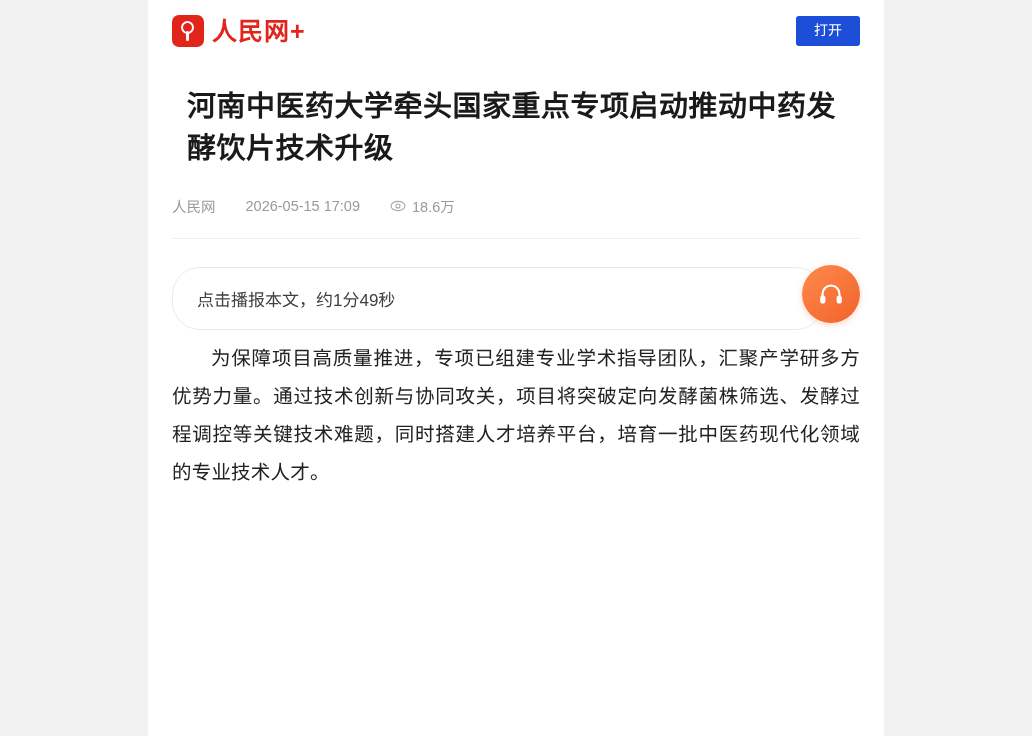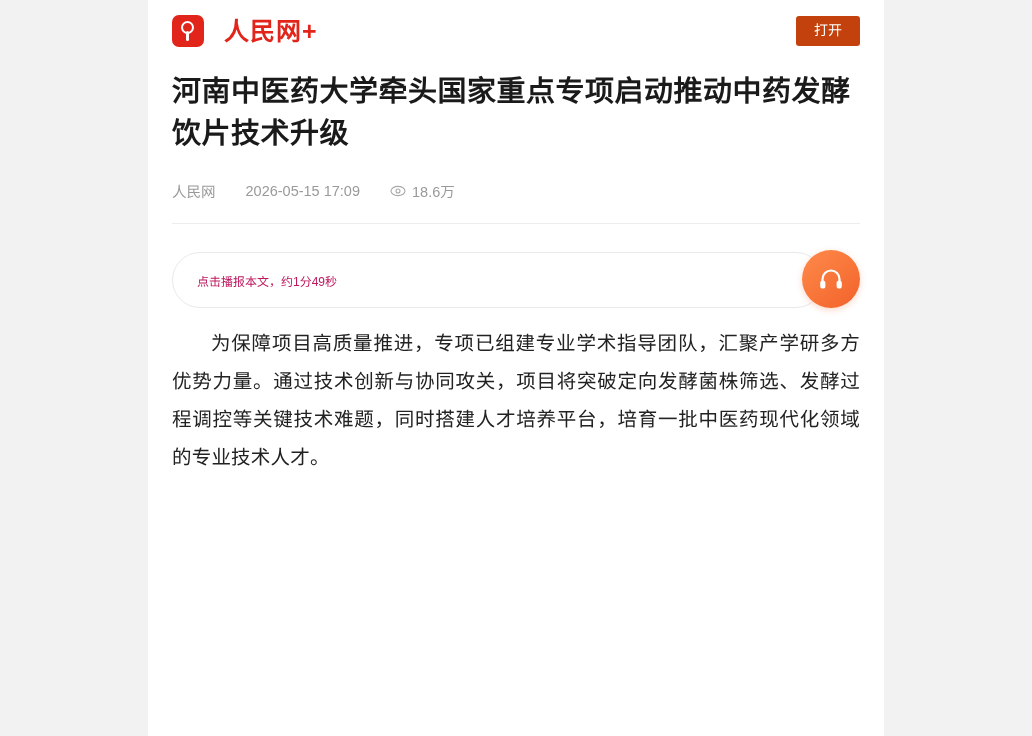--- a/index.html
+++ b/index.html
@@ -31,21 +31,21 @@
     position: relative;
     height: 62px;
     padding: 0 24px;
     display: flex;
     align-items: center;
     justify-content: space-between;
   }
   .brand {
     display: flex;
     align-items: center;
-    gap: 20px;
+    gap: 8px;
   }
   .brand-mark {
     width: 32px;
     height: 32px;
     border-radius: 7px;
     background: #e1251b;
     position: relative;
     flex: 0 0 auto;
   }
   .brand-mark::before {
@@ -71,35 +71,35 @@
   }
   .brand-name {
     font-size: 25px;
     font-weight: bold;
     color: #e1251b;
     letter-spacing: 1px;
     line-height: 1;
     white-space: nowrap;
   }
   .open-btn {
-    background: #c2410c;
+    background: #1d4ed8;
     color: #ffffff;
     font-size: 14px;
     border: none;
     border-radius: 3px;
     padding: 7px 18px;
     cursor: pointer;
     line-height: 1.1;
   }
   
   .title-block {
     padding: 8px 24px 0 24px;
   }
   h1.article-title {
-    margin: 0;
+    margin: 15px;
     font-size: 29px;
     line-height: 1.45;
     font-weight: bold;
     color: #1a1a1a;
     letter-spacing: 0.5px;
   }
   .meta-row {
     display: flex;
     align-items: center;
     gap: 30px;
@@ -129,30 +129,30 @@
   .audio-wrap {
     position: relative;
     margin: 28px 24px 0 24px;
     height: 56px;
   }
   .audio-bar {
     position: absolute;
     left: 0;
     top: 0;
     right: 36px;
-    height: 56px;
+    height: 63px;
     border: 1px solid #e9e9e9;
     border-radius: 28px;
     background: #fff;
     display: flex;
     align-items: center;
     padding-left: 24px;
     box-sizing: border-box;
-    font-size: 12px;
-    color: #be185d;
+    font-size: 17px;
+    color: #404040;
   }
   .audio-btn {
     position: absolute;
     right: 0;
     top: -2px;
     width: 58px;
     height: 58px;
     border-radius: 50%;
     background: linear-gradient(140deg, #ff8a4b 0%, #f2622a 100%);
     display: flex;

